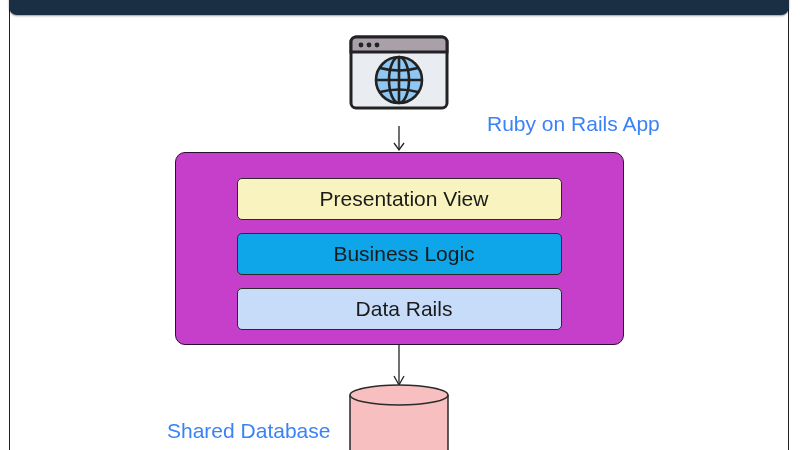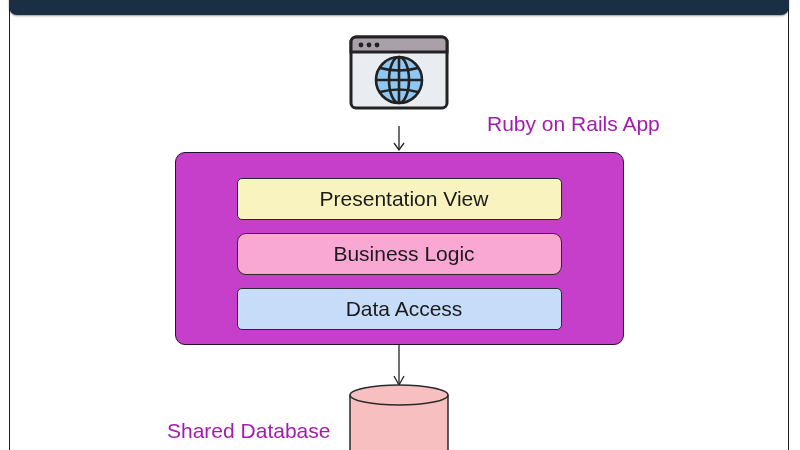--- a/index.html
+++ b/index.html
@@ -34,21 +34,21 @@
     }
     .browser-icon {
       position: absolute;
       left: 349px;
       top: 35px;
       width: 100px;
       height: 75px;
     }
     .label {
       position: absolute;
-      color: #a21caf;
+      color: #3b82f6;
       font-size: 21px;
       white-space: nowrap;
     }
     .app-label { left: 487px; top: 112px; }
     .db-label { left: 155px; top: 419px; margin-left: 12px; }
     .arrow {
       position: absolute;
       width: 14px;
     }
     .app-box {
@@ -115,25 +115,25 @@
 <svg class="arrow" style="left:392px; top:126px; height:26px;" viewBox="0 0 14 26">
   <line x1="7" y1="0" x2="7" y2="24" stroke="#222" stroke-width="1.3"></line>
   <polyline points="2,17 7,24 12,17" fill="none" stroke="#222" stroke-width="1.3"></polyline>
 </svg>
 
 <div class="app-box"></div>
 
 <div class="layer layer-presentation" style="background:#f8f3bf;">
   <span>Presentation View</span>
 </div>
-<div class="layer layer-business" style="background:#f9a8d4;border-radius:9px;">
+<div class="layer layer-business" style="background:#0ea5e9;">
   <span>Business Logic</span>
 </div>
 <div class="layer layer-data" style="background:#c6dcf8;">
-  <span>Data Access</span>
+  <span>Data Rails</span>
 </div>
 
 <svg class="arrow" style="left:392px; top:345px; height:42px;" viewBox="0 0 14 42">
   <line x1="7" y1="0" x2="7" y2="40" stroke="#222" stroke-width="1.3"></line>
   <polyline points="2,31 7,40 12,31" fill="none" stroke="#222" stroke-width="1.3"></polyline>
 </svg>
 
 <svg class="db-cylinder" viewBox="0 0 102 80">
   <path d="M2 12 V82 H100 V12" fill="#f7bfbf" stroke="#2a2a2a" stroke-width="1.5"></path>
   <ellipse cx="51" cy="12" rx="49" ry="10" fill="#f7bfbf" stroke="#2a2a2a" stroke-width="1.5"></ellipse>

